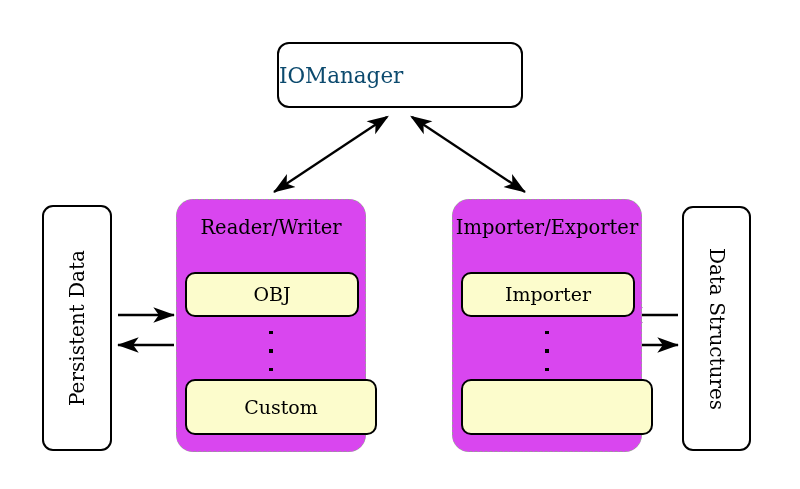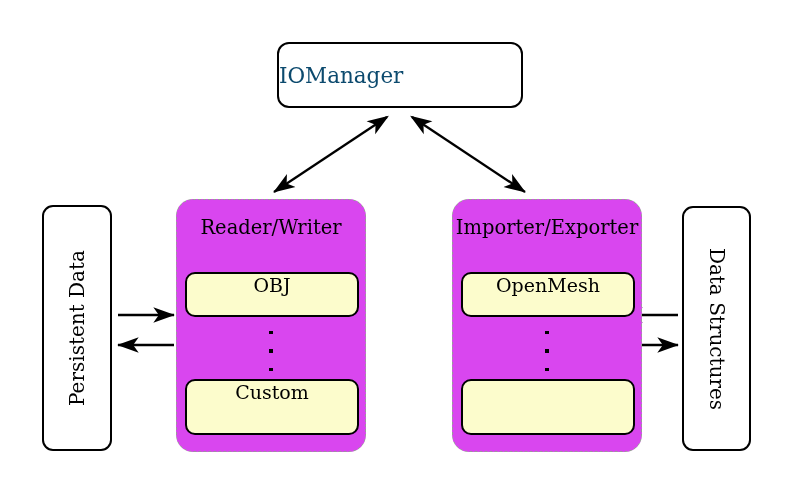--- a/index.html
+++ b/index.html
@@ -102,28 +102,29 @@
   }
 
   
   .inner-box {
     position: absolute;
     box-sizing: border-box;
     border: 2.6px solid #000000;
     border-radius: 10px;
     background: #fcfccc;
     display: flex;
+    align-items: center;
     justify-content: center;
     text-align: center;
     font-size: 19px;
     line-height: 1.18;
     color: #000000;
   }
   .inner-box.top    { left: 8px; width: 174px; top: 72px;  height: 45px; }
-  .inner-box.bottom { left: 8px; width: 174px; top: 179px; height: 56px; }
+  .inner-box.bottom { left: 8px; width: 192px; top: 179px; height: 56px; }
 
   .ellipsis-dots {
     position: absolute;
     left: 0; right: 0;
     top: 131px;
     height: 40px;
     display: flex;
     flex-direction: column;
     align-items: center;
     justify-content: space-between;
@@ -192,21 +193,21 @@
       <span>
         <span>Custom</span><br>
       </span>
     </div>
   </div>
 
   <div class="panel" id="panel-importer-exporter">
     <div class="panel-title">Importer/Exporter</div>
 
     <div class="inner-box top">
-      <span>OpenMesh</span>
+      <span>Importer</span>
     </div>
 
     <div class="ellipsis-dots">
       <i></i>
         <i></i>
         <i></i>
     </div>
 
     <div class="inner-box bottom">
       <span>

